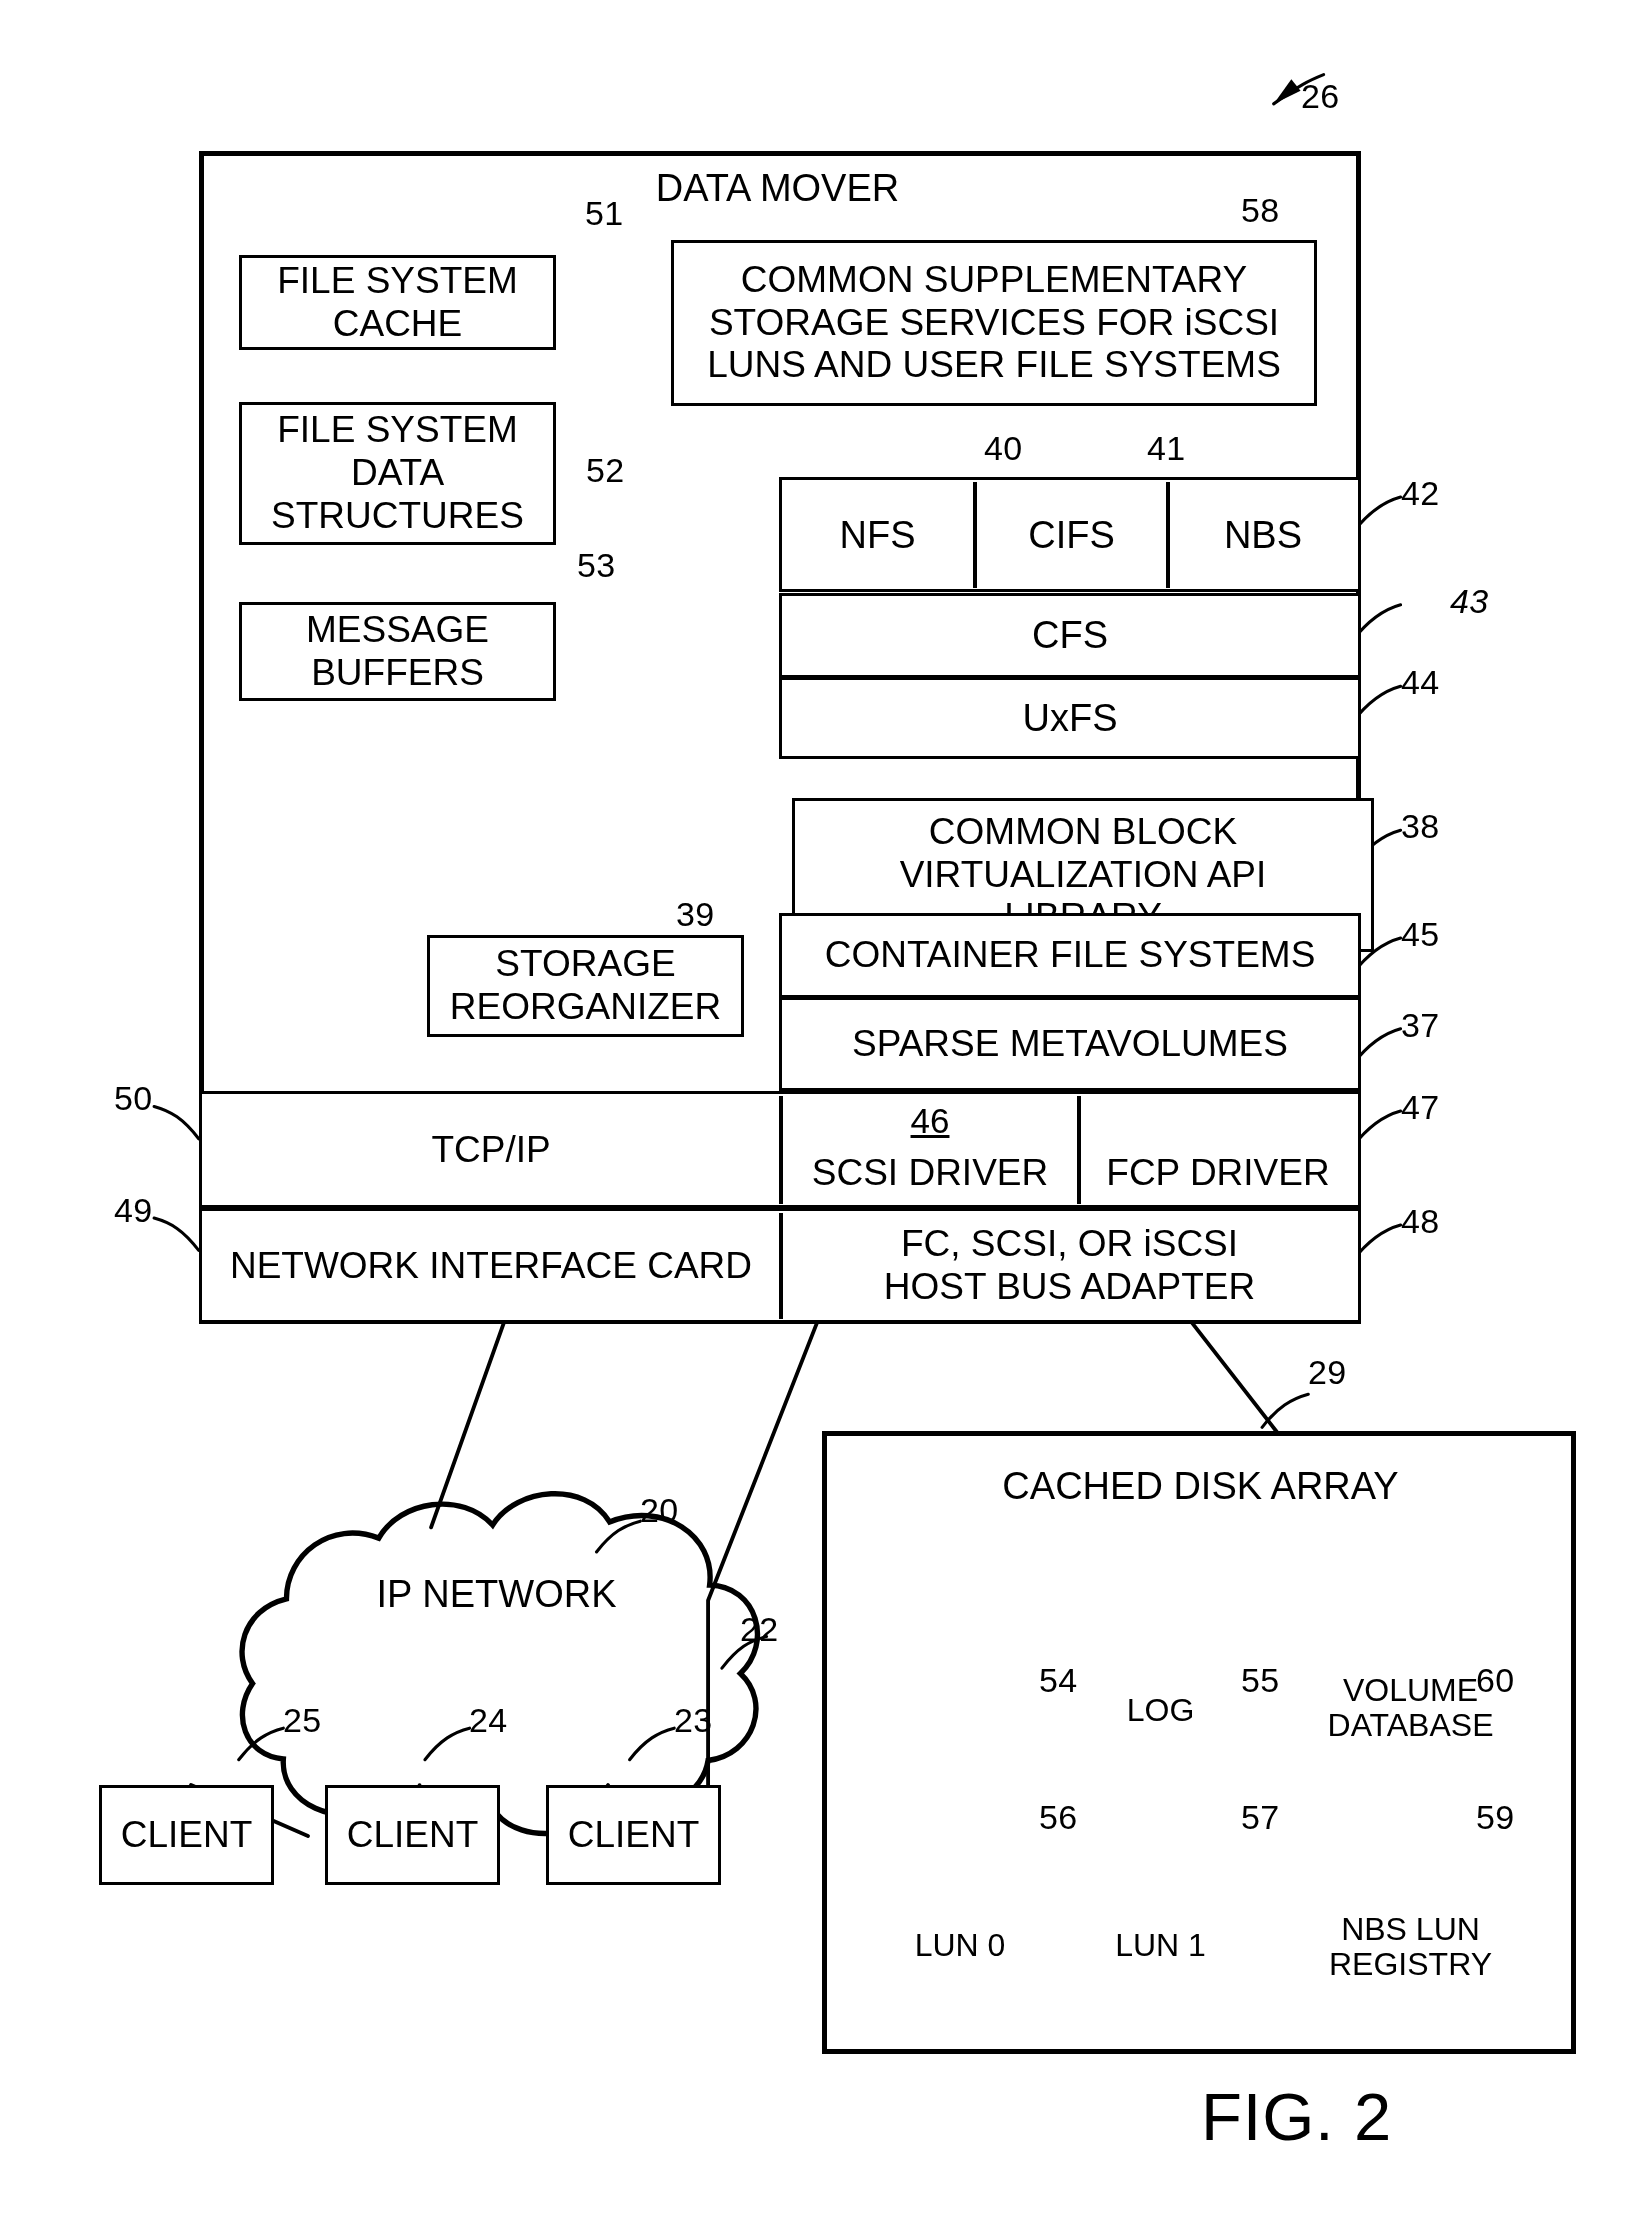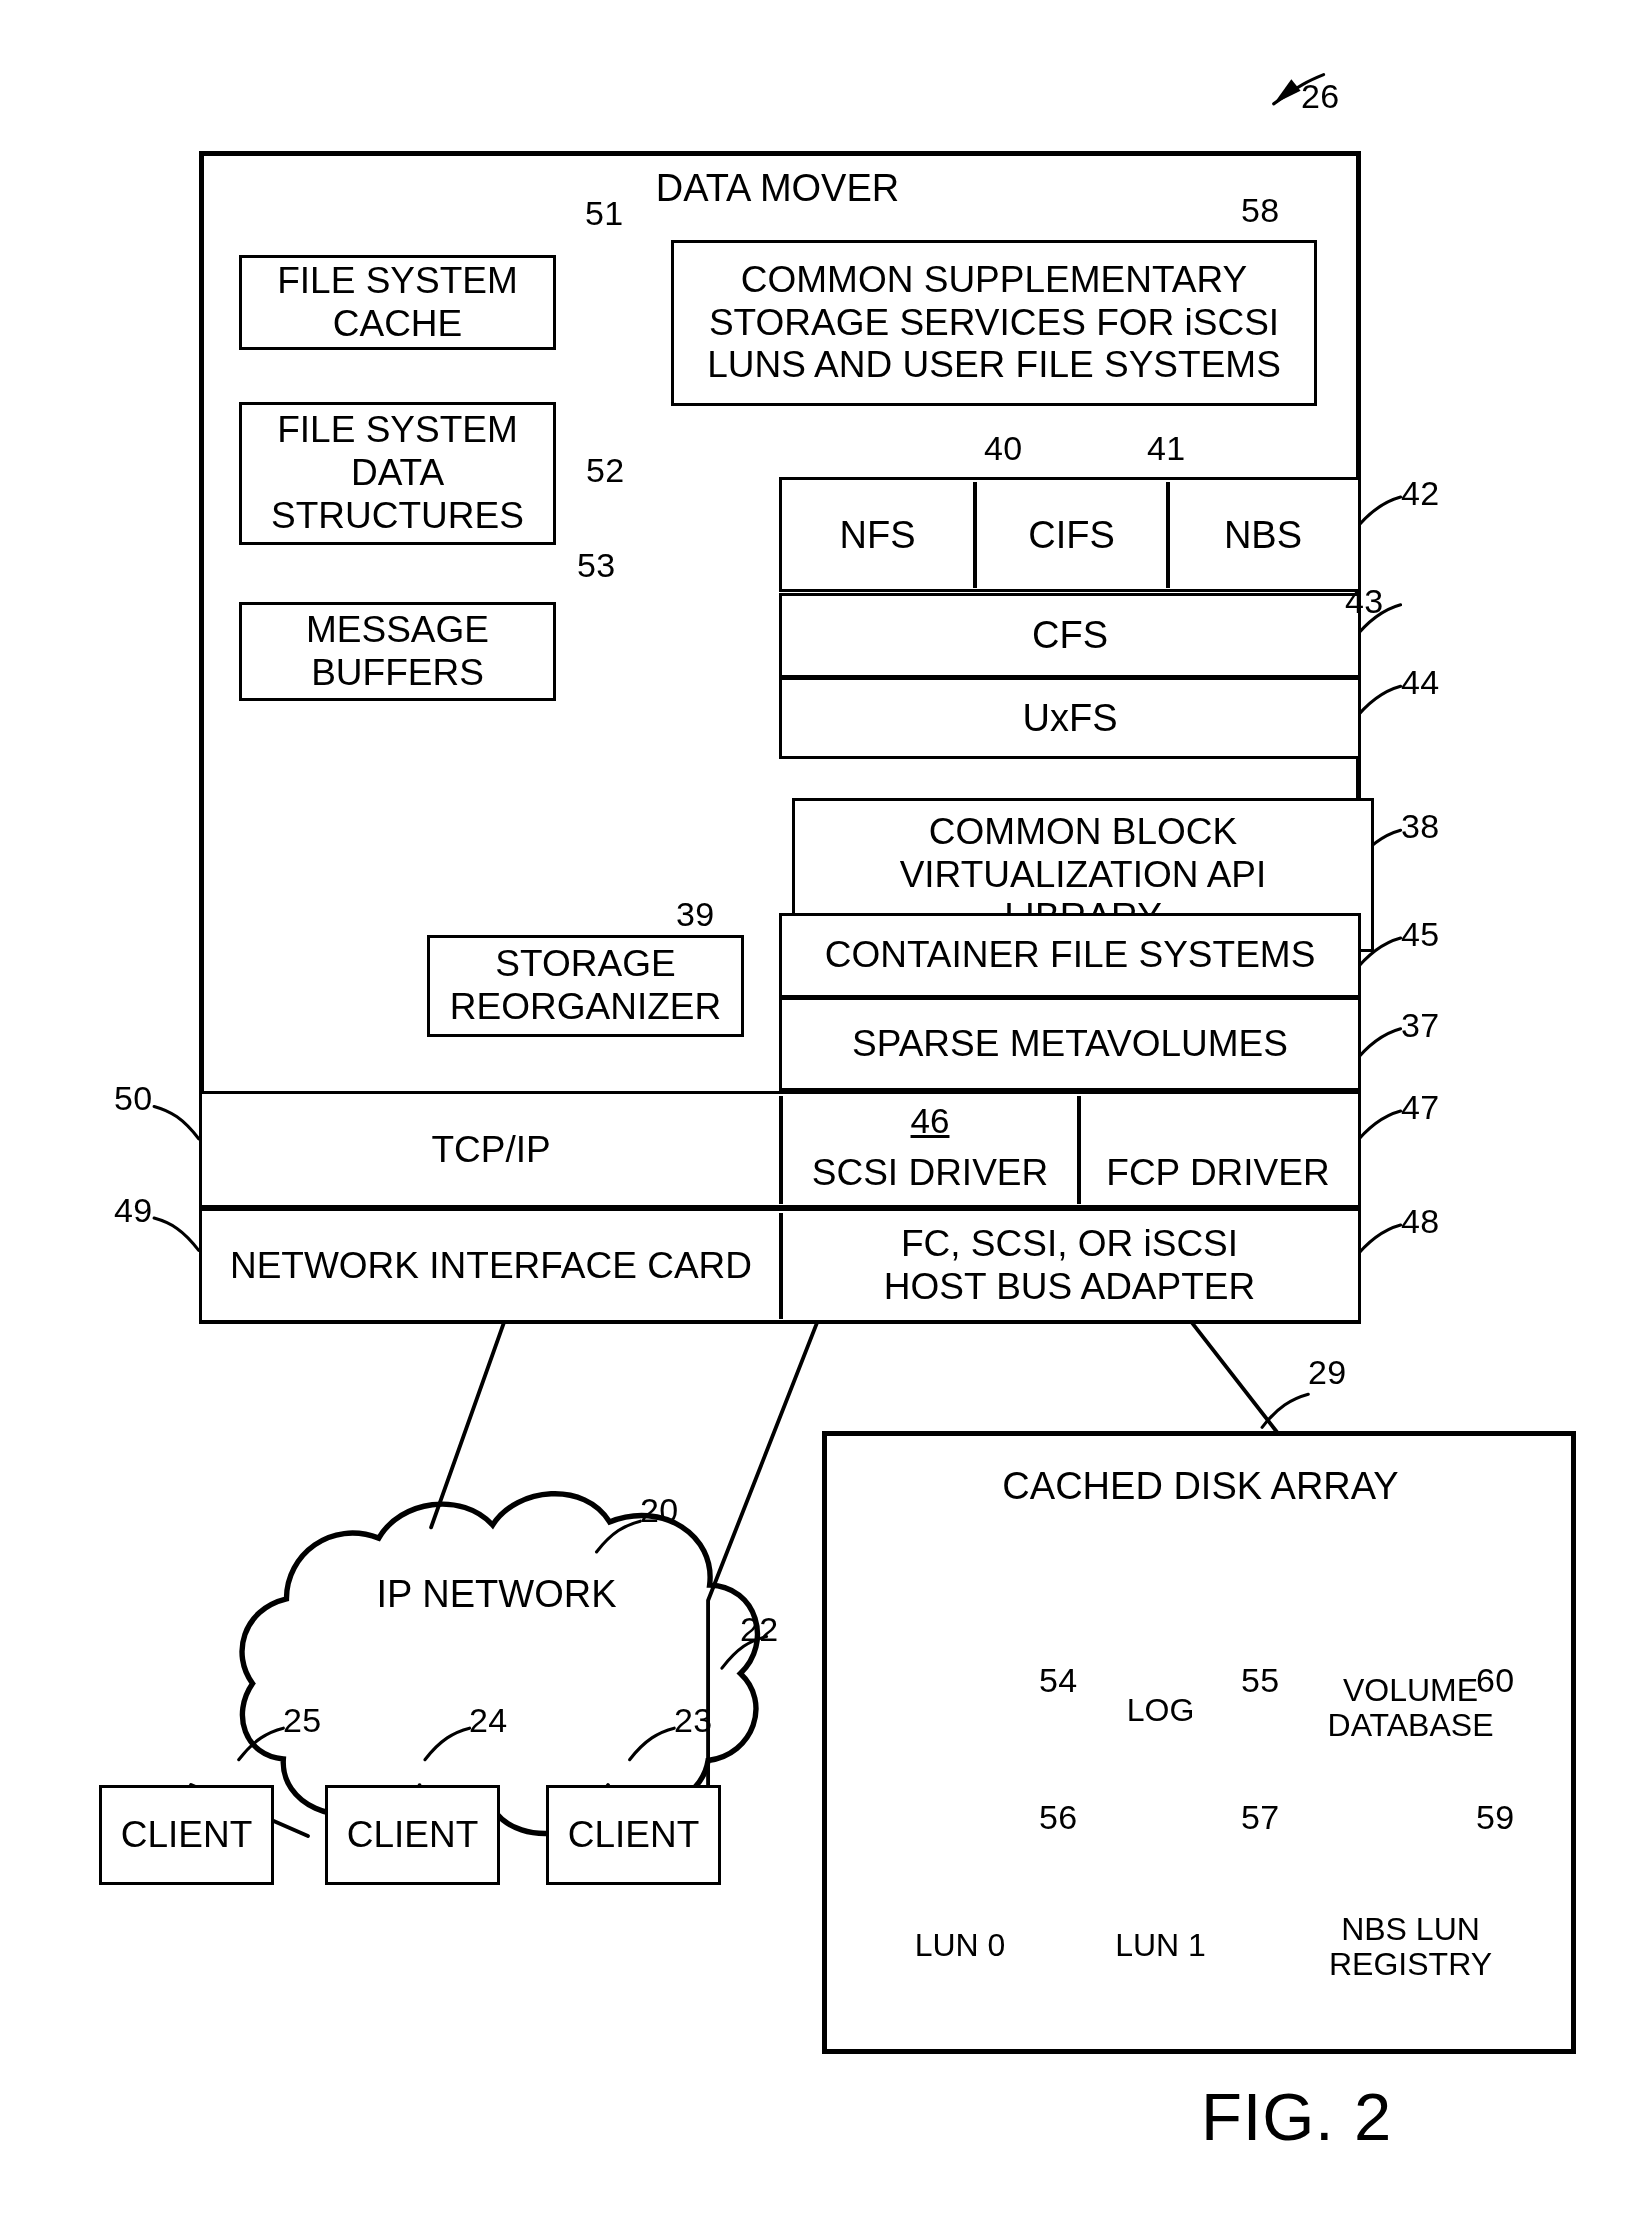--- a/index.html
+++ b/index.html
@@ -240,21 +240,21 @@
   <div class="plain" style="left:973px; top:482px; width:3.8px; height:106px; background:#000;"></div>
   <div class="plain t50" style="left:977px; top:482px; width:189px; height:106px;">CIFS</div>
   <div class="plain" style="left:1166px; top:482px; width:3.8px; height:106px; background:#000;"></div>
   <div class="plain t50" style="left:1170px; top:482px; width:186px; height:106px;">NBS</div>
 
   <div class="ref" style="left:984px; top:429px;">40</div>
   <div class="ref" style="left:1147px; top:429px;">41</div>
   <div class="ref" style="left:1401px; top:474px;">42</div>
 
   <div class="box t50" style="left:779px; top:593px; width:582px; height:85px;">CFS</div>
-  <div class="ref" style="left:1345px; top:582px;">43</div>
+  <div class="ref" style="left:1450px; top:582px;font-style:italic;">43</div>
 
   <div class="box t50" style="left:779px; top:677px; width:582px; height:82px;">UxFS</div>
   <div class="ref" style="left:1401px; top:663px;">44</div>
 
   <div class="box t48" style="left:779px; top:798px; width:582px; height:154px;margin-left:13px;">
     <span style="white-space:pre-line;">COMMON BLOCK
 VIRTUALIZATION API
 LIBRARY</span>
   </div>
   <div class="ref" style="left:1401px; top:807px;">38</div>

